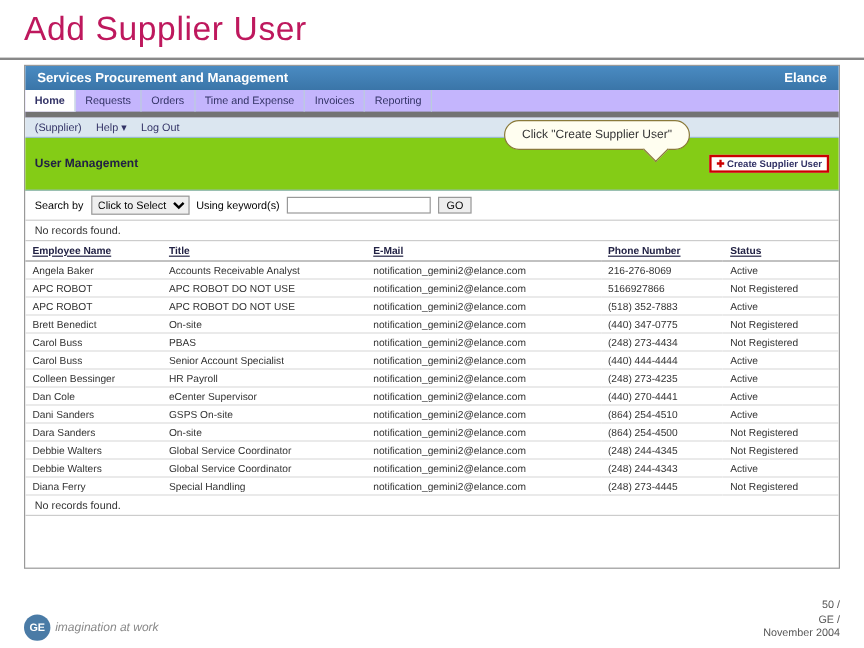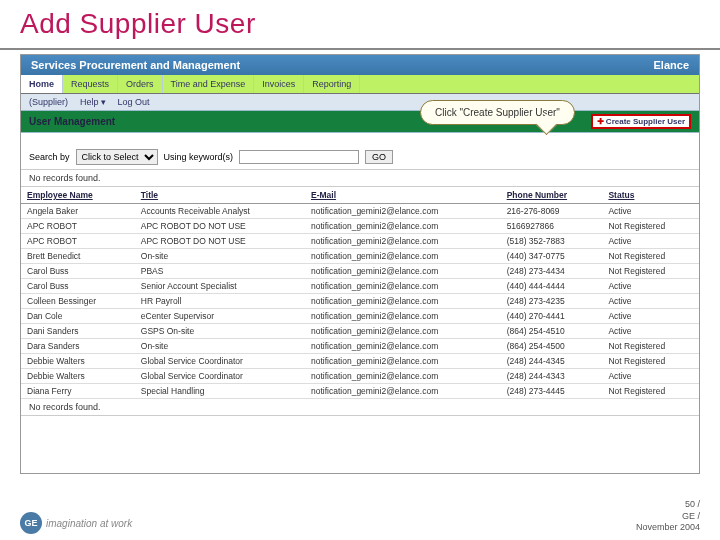--- a/index.html
+++ b/index.html
@@ -1,27 +1,27 @@
 <!DOCTYPE html>
 <html><head>
 <meta charset="utf-8">
 <style>
   * { box-sizing: border-box; margin: 0; padding: 0; }
   body { font-family: Arial, sans-serif; font-size: 10px; background: #fff; width: 720px; height: 540px; position: relative; overflow: hidden; }
   .slide-title { font-size: 28px; font-weight: 300; color: #be185d; padding: 8px 20px; border-bottom: 2px solid #888; letter-spacing: 0.5px; }
   .app-frame { margin: 4px 20px 0 20px; border: 1px solid #999; background: #fff; height: 420px; overflow: hidden; }
   .app-header { background: linear-gradient(#4a8bc2, #3a75a8); color: #fff; padding: 4px 10px; display: flex; justify-content: space-between; align-items: flex-start; font-size: 11px; font-weight: bold; }
-  .nav-bar { background: #bef264; border-bottom: 1px solid #737373; display:flex;align-items:flex-end; }
+  .nav-bar { background: #c4b5fd; border-bottom: 5px solid #737373; display:flex;align-items:flex-end; }
   .nav-tab { padding: 4px 8px; font-size: 9px; color: #336; border-right: 1px solid #bcd; cursor: pointer; }
   .nav-tab.active { background: #fff; font-weight: bold; }
   .sub-bar { background: #dbe6f0; padding: 3px 8px; display:flex; gap: 12px; font-size: 9px; color: #336; border-bottom: 1px solid #9bc; }
-  .section-head { background: #15803d; padding: 3px 8px; font-size: 10px; font-weight: bold; color: #224; display:flex; justify-content: space-between; align-items:center; border-bottom:1px solid #9bc; }
+  .section-head { background: #84cc16; padding: 14px 8px; font-size: 10px; font-weight: bold; color: #224; display:flex; justify-content: space-between; align-items:center; border-bottom:1px solid #9bc; }
   .create-btn { background: #fff; border: 2px solid #c00; padding: 1px 4px; font-size: 8px; color:#336; display:inline-flex; align-items:center; gap:2px; }
   .plus { color:#c00; font-weight:bold; }
-  .search-row { padding: 4px 8px; display:flex; align-items:center; gap:6px; font-size:9px; border-bottom:1px solid #ccc;margin-top:12px; }
+  .search-row { padding: 4px 8px; display:flex; align-items:center; gap:6px; font-size:9px; border-bottom:1px solid #ccc; }
   .search-row select, .search-row input { font-size:9px; padding:1px; border:1px solid #999; }
   .search-row input { width:120px; }
   .go-btn { background:#eee; border:1px solid #999; padding:1px 6px; font-size:9px; cursor:pointer; }
   .norec { padding:3px 8px; font-size:9px; border-bottom:1px solid #ccc; color:#333; }
   table { width:100%; border-collapse: collapse; font-size:8.5px; }
   th { text-align:left; padding:3px 6px; border-bottom:1px solid #999; font-weight:bold; text-decoration: underline; color:#224; }
   td { padding:2px 6px; border-bottom:1px solid #ddd; color:#333; }
   .callout { position:absolute; top:100px; left:420px; background:#fffef0; border:1.5px solid #8a7a3a; border-radius:18px; padding:6px 14px; font-size:10px; text-align:center; color:#333; z-index:10; }
   .callout::after { content:''; position:absolute; bottom:-8px; right:20px; width:14px; height:14px; background:#fffef0; border-right:1.5px solid #8a7a3a; border-bottom:1.5px solid #8a7a3a; transform:rotate(45deg); }
   .footer { position:absolute; bottom:6px; left:20px; right:20px; display:flex; justify-content:space-between; align-items:flex-end; font-size:9px; color:#555; }

